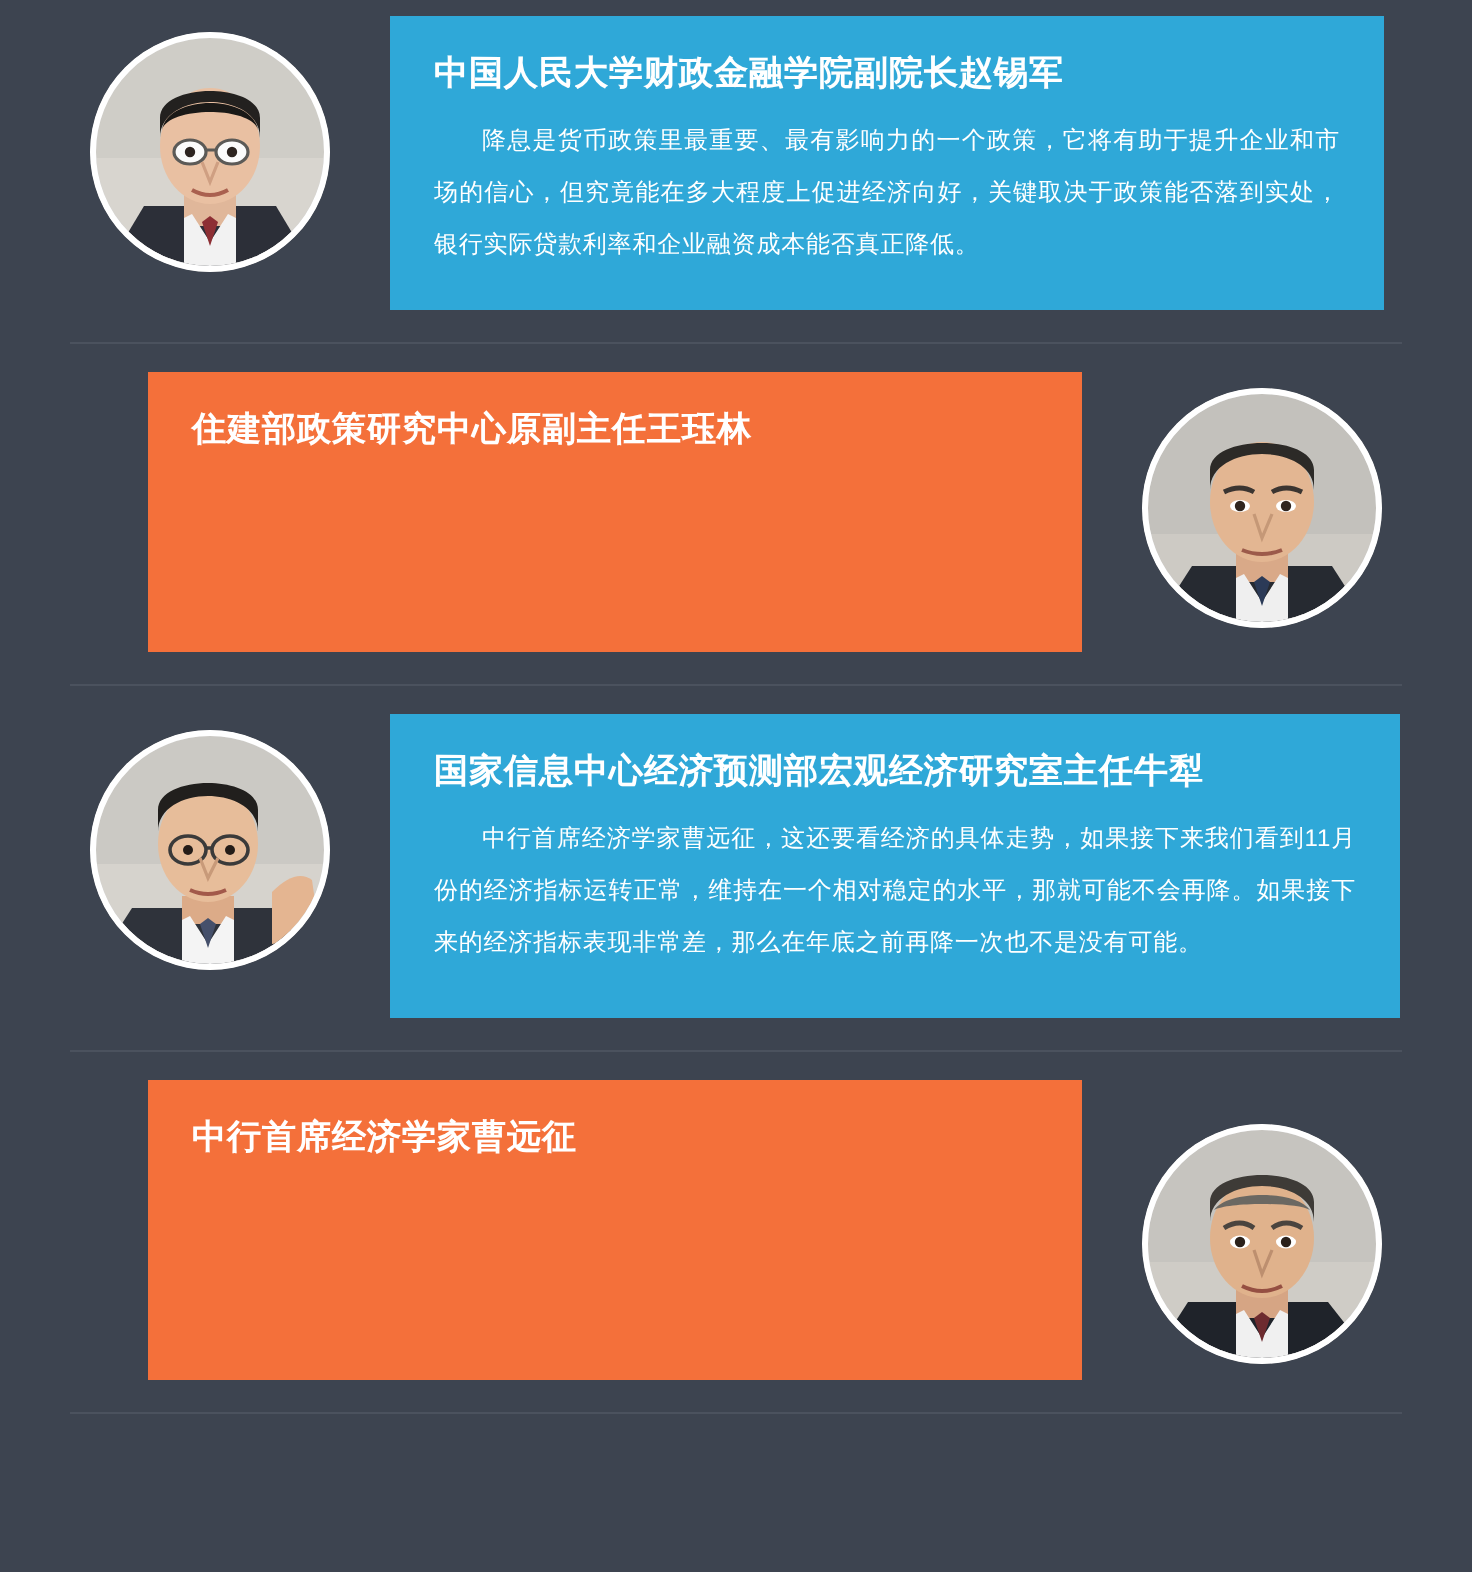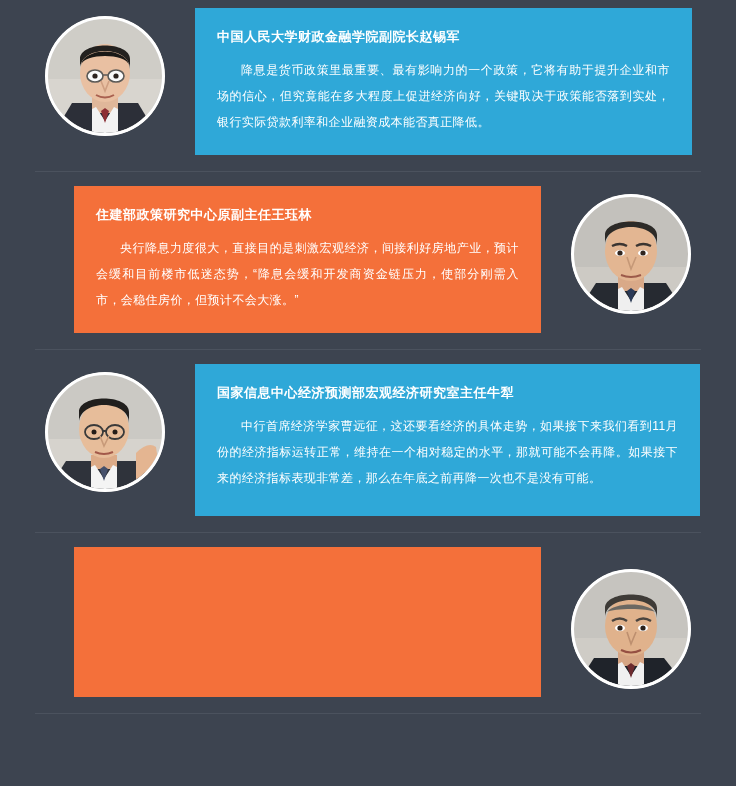--- a/index.html
+++ b/index.html
@@ -69,21 +69,21 @@
   }
   .card {
     flex: 1 1 auto;
     box-sizing: border-box;
     padding: 18px 22px 20px 22px;
     color: #ffffff;
   }
   .card.blue { background: #2fa8d8; }
   .card.orange { background: #f4703a; }
   .card .title {
-    font-size: 13px;
+    font-size: 17px;
     font-weight: bold;
     line-height: 22px;
     letter-spacing: 0.5px;
     margin-bottom: 9px;
   }
   .card .body {
     font-size: 12px;
     line-height: 26px;
     text-indent: 2em;
     letter-spacing: 0.4px;
@@ -182,21 +182,20 @@
               <path d="M62 49 Q69 45 77 49" fill="none" stroke="#3b3531" stroke-width="2.4"></path>
               <path d="M53 60 L57 72 L62 60" fill="none" stroke="#c59877" stroke-width="1.6"></path>
               <path d="M47 78 Q57 82 67 78" fill="none" stroke="#9c5a4a" stroke-width="2"></path>
             </g>
           </svg>
         </div>
         <div class="ring"></div>
       </div>
       <div class="card orange">
         <div class="title">住建部政策研究中心原副主任王珏林</div>
-        <div class="body">央行降息力度很大，直接目的是刺激宏观经济，间接利好房地产业，预计会缓和目前楼市低迷态势，“降息会缓和开发商资金链压力，使部分刚需入市，会稳住房价，但预计不会大涨。”</div>
       </div>
     </div>
     <div class="gap-bot"></div>
     <div class="divider"></div>
     <div class="gap-top"></div>
   </div>
 
   <div class="block" id="b3">
     <div class="row">
       <div class="avatar">
@@ -266,19 +265,20 @@
               <path d="M38 49 Q46 44 53 49" fill="none" stroke="#4a443f" stroke-width="2.4"></path>
               <path d="M62 49 Q69 44 77 49" fill="none" stroke="#4a443f" stroke-width="2.4"></path>
               <path d="M53 60 L57 72 L62 60" fill="none" stroke="#bd8f6f" stroke-width="1.6"></path>
               <path d="M47 78 Q57 83 67 78" fill="none" stroke="#954f42" stroke-width="2"></path>
             </g>
           </svg>
         </div>
         <div class="ring"></div>
       </div>
       <div class="card orange">
+        <div class="title">中行首席经济学家曹远征</div>
       </div>
     </div>
     <div class="gap-bot"></div>
     <div class="divider"></div>
   </div>
 
 </div>
 
 </body></html>

